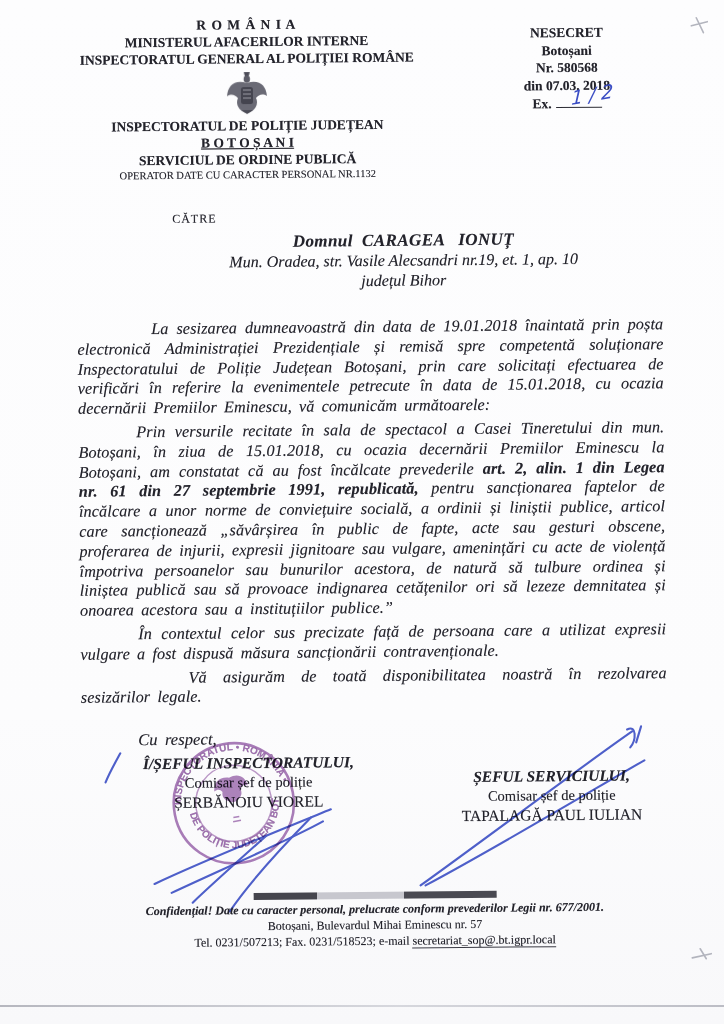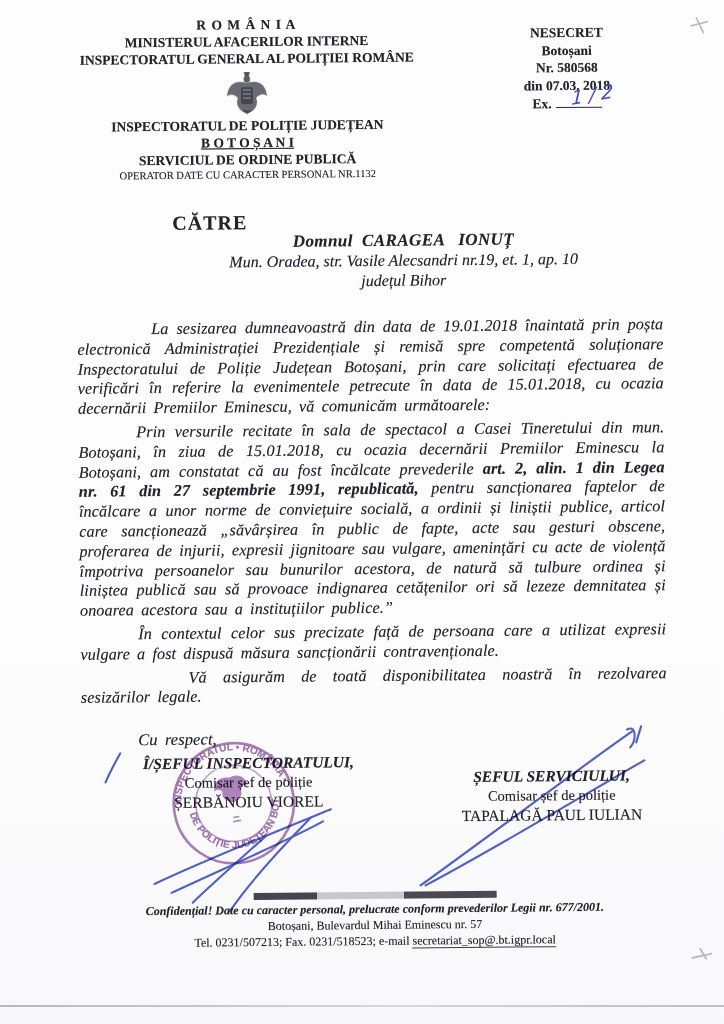--- a/index.html
+++ b/index.html
@@ -27,21 +27,21 @@
   .ex-line{position:relative;}
   .ex-blank{display:inline-block;width:46px;border-bottom:1.4px solid #2b2b33;height:13px;margin-left:4px;}
   .ex-hand{
     position:absolute;left:96px;top:-8px;
     font-family:"DejaVu Sans",sans-serif;font-style:italic;font-weight:normal;
     color:#3b4ec4;font-size:19px;letter-spacing:6px;
     transform:rotate(-9deg) skewX(-12deg);text-shadow:none;
   }
 
   
-  .catre{position:absolute;left:174px;top:210px;font-size:20px;font-weight:bold;letter-spacing:1px;text-align:center;}
+  .catre{position:absolute;left:174px;top:210px;font-size:12px;font-weight:normal;letter-spacing:1px;text-align:center;}
   .recipient{position:absolute;left:145px;top:231px;width:520px;text-align:center;line-height:20px;font-style:italic;}
   .recip-name{font-size:17px;font-weight:bold;white-space:pre-wrap;letter-spacing:0.4px;}
   .recip-addr{font-size:16px;}
   .recip-county{font-size:16px;}
 
   
   .body{
     position:absolute;left:78px;top:318px;width:586px;
     font-style:italic;font-size:16.2px;line-height:19.8px;
     text-align:justify;word-spacing:3px;letter-spacing:0.1px;

